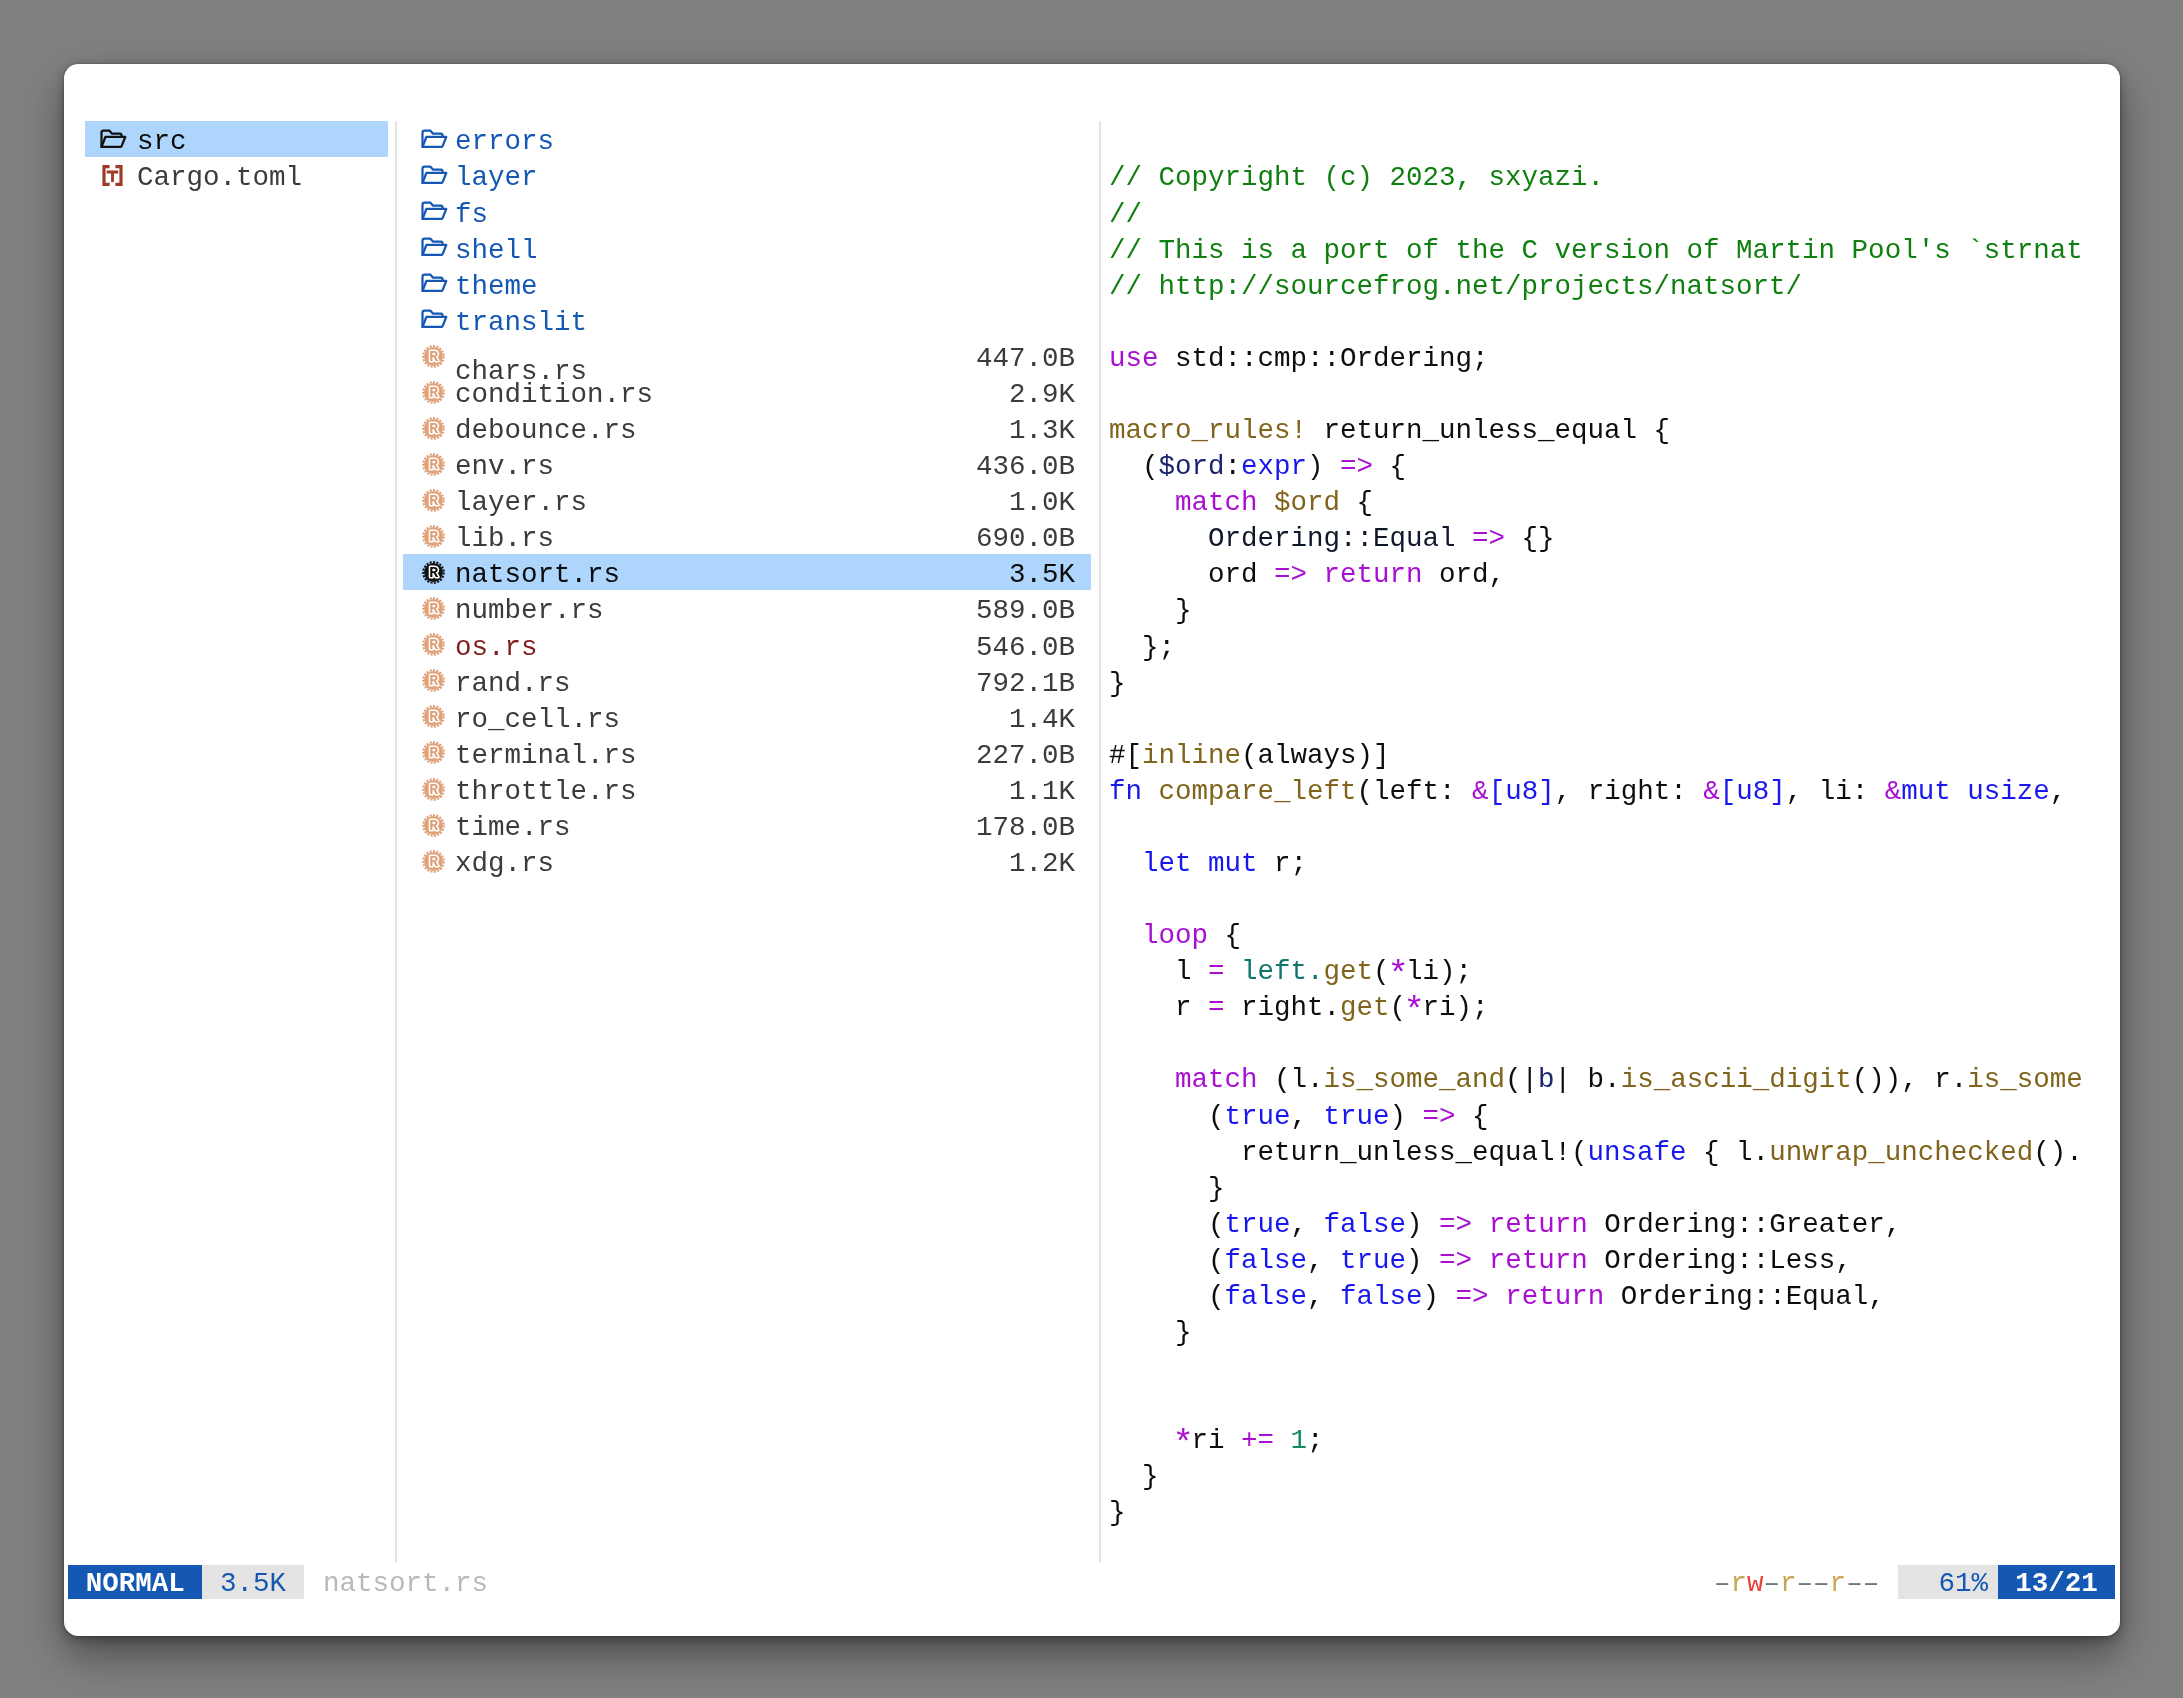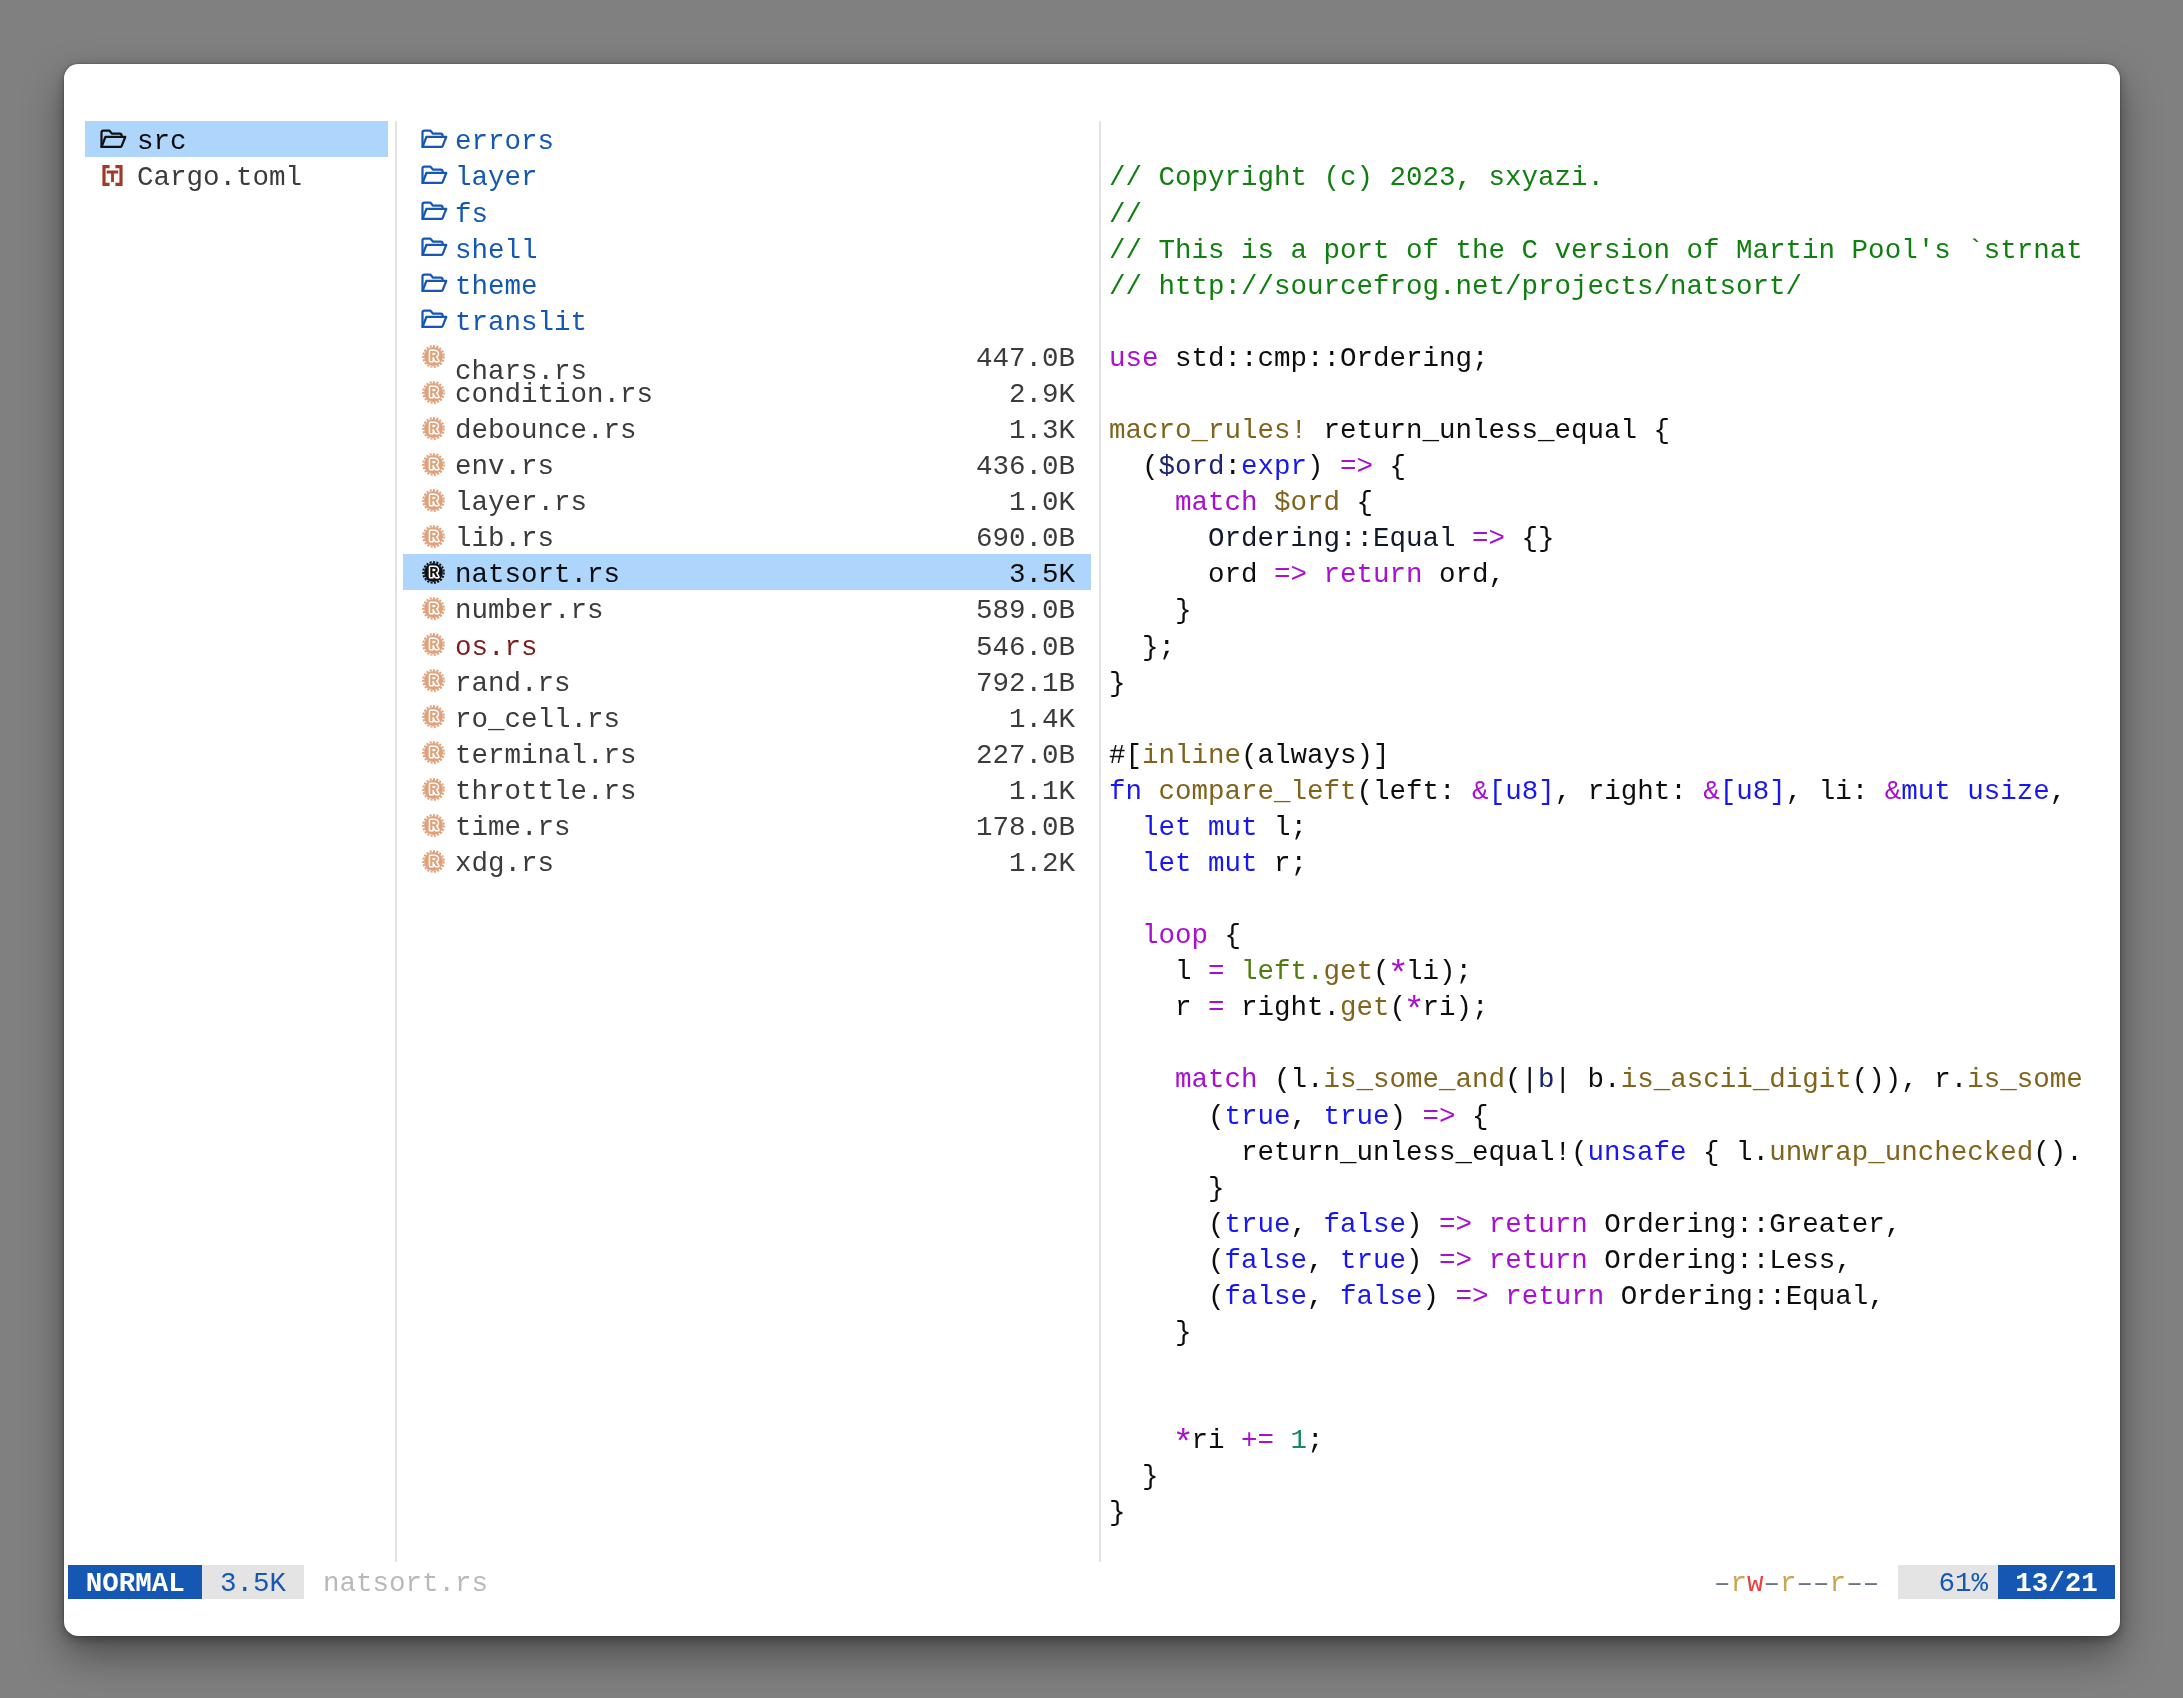--- a/index.html
+++ b/index.html
@@ -227,25 +227,24 @@
 <div class="row" style="left:1045px;top:385px;width:978px;overflow:hidden"><span style="color:#0d0d0d">  (</span><span style="color:#19256e">$ord</span><span style="color:#0d0d0d">:</span><span style="color:#1717ee">expr</span><span style="color:#0d0d0d">) </span><span style="color:#a90fd2">=&gt;</span><span style="color:#0d0d0d"> {</span></div>
 <div class="row" style="left:1045px;top:421px;width:978px;overflow:hidden"><span style="color:#0d0d0d">    </span><span style="color:#a90fd2">match</span><span style="color:#0d0d0d"> </span><span style="color:#80641c">$ord</span><span style="color:#0d0d0d"> {</span></div>
 <div class="row" style="left:1045px;top:457px;width:978px;overflow:hidden"><span style="color:#0f172a">      Ordering::Equal </span><span style="color:#a90fd2">=&gt;</span><span style="color:#0d0d0d"> {}</span></div>
 <div class="row" style="left:1045px;top:493px;width:978px;overflow:hidden"><span style="color:#0d0d0d">      ord </span><span style="color:#a90fd2">=&gt;</span><span style="color:#0d0d0d"> </span><span style="color:#a90fd2">return</span><span style="color:#0d0d0d"> ord,</span></div>
 <div class="row" style="left:1045px;top:529px;width:978px;overflow:hidden"><span style="color:#0d0d0d">    }</span></div>
 <div class="row" style="left:1045px;top:566px;width:978px;overflow:hidden"><span style="color:#0d0d0d">  };</span></div>
 <div class="row" style="left:1045px;top:602px;width:978px;overflow:hidden"><span style="color:#0d0d0d">}</span></div>
 <div class="row" style="left:1045px;top:638px;width:978px;overflow:hidden"></div>
 <div class="row" style="left:1045px;top:674px;width:978px;overflow:hidden"><span style="color:#0d0d0d">#[</span><span style="color:#80641c">inline</span><span style="color:#0d0d0d">(always)]</span></div>
 <div class="row" style="left:1045px;top:710px;width:978px;overflow:hidden"><span style="color:#1717ee">fn</span><span style="color:#0d0d0d"> </span><span style="color:#80641c">compare_left</span><span style="color:#0d0d0d">(left: </span><span style="color:#a90fd2">&amp;</span><span style="color:#1717ee">[u8]</span><span style="color:#0d0d0d">, right: </span><span style="color:#a90fd2">&amp;</span><span style="color:#1717ee">[u8]</span><span style="color:#0d0d0d">, li: </span><span style="color:#a90fd2">&amp;</span><span style="color:#1717ee">mut</span><span style="color:#0d0d0d"> </span><span style="color:#1717ee">usize</span><span style="color:#0d0d0d">,</span></div>
-<div class="row" style="left:1045px;top:746px;width:978px;overflow:hidden"><span style="color:#0d0d0d">  </span><span style="color:#1717ee">let</span><span style="color:#0d0d0d"> </span><span style="color:#1717ee">mut</span><span style="color:#0d0d0d"> l;</span></div>
 <div class="row" style="left:1045px;top:782px;width:978px;overflow:hidden"><span style="color:#0d0d0d">  </span><span style="color:#1717ee">let</span><span style="color:#0d0d0d"> </span><span style="color:#1717ee">mut</span><span style="color:#0d0d0d"> r;</span></div>
 <div class="row" style="left:1045px;top:818px;width:978px;overflow:hidden"></div>
 <div class="row" style="left:1045px;top:854px;width:978px;overflow:hidden"><span style="color:#0d0d0d">  </span><span style="color:#a90fd2">loop</span><span style="color:#0d0d0d"> {</span></div>
-<div class="row" style="left:1045px;top:890px;width:978px;overflow:hidden"><span style="color:#0d0d0d">    l </span><span style="color:#a90fd2">=</span><span style="color:#4d7c0f"> left.</span><span style="color:#80641c">get</span><span style="color:#0d0d0d">(</span><span class="st" style="color:#a90fd2">*</span><span style="color:#0d0d0d">li);</span></div>
+<div class="row" style="left:1045px;top:890px;width:978px;overflow:hidden"><span style="color:#0d0d0d">    l </span><span style="color:#a90fd2">=</span><span style="color:#0f766e"> left.</span><span style="color:#80641c">get</span><span style="color:#0d0d0d">(</span><span class="st" style="color:#a90fd2">*</span><span style="color:#0d0d0d">li);</span></div>
 <div class="row" style="left:1045px;top:926px;width:978px;overflow:hidden"><span style="color:#0d0d0d">    r </span><span style="color:#a90fd2">=</span><span style="color:#0d0d0d"> right.</span><span style="color:#80641c">get</span><span style="color:#0d0d0d">(</span><span class="st" style="color:#a90fd2">*</span><span style="color:#0d0d0d">ri);</span></div>
 <div class="row" style="left:1045px;top:962px;width:978px;overflow:hidden"></div>
 <div class="row" style="left:1045px;top:998px;width:978px;overflow:hidden"><span style="color:#0d0d0d">    </span><span style="color:#a90fd2">match</span><span style="color:#0d0d0d"> (l.</span><span style="color:#80641c">is_some_and</span><span style="color:#0d0d0d">(|</span><span style="color:#19256e">b</span><span style="color:#0d0d0d">| b.</span><span style="color:#80641c">is_ascii_digit</span><span style="color:#0d0d0d">()), r.</span><span style="color:#80641c">is_some</span></div>
 <div class="row" style="left:1045px;top:1035px;width:978px;overflow:hidden"><span style="color:#0d0d0d">      (</span><span style="color:#1717ee">true</span><span style="color:#0d0d0d">, </span><span style="color:#1717ee">true</span><span style="color:#0d0d0d">) </span><span style="color:#a90fd2">=&gt;</span><span style="color:#0d0d0d"> {</span></div>
 <div class="row" style="left:1045px;top:1071px;width:978px;overflow:hidden"><span style="color:#0d0d0d">        return_unless_equal!(</span><span style="color:#1717ee">unsafe</span><span style="color:#0d0d0d"> { l.</span><span style="color:#80641c">unwrap_unchecked</span><span style="color:#0d0d0d">().</span></div>
 <div class="row" style="left:1045px;top:1107px;width:978px;overflow:hidden"><span style="color:#0d0d0d">      }</span></div>
 <div class="row" style="left:1045px;top:1143px;width:978px;overflow:hidden"><span style="color:#0d0d0d">      (</span><span style="color:#1717ee">true</span><span style="color:#0d0d0d">, </span><span style="color:#1717ee">false</span><span style="color:#0d0d0d">) </span><span style="color:#a90fd2">=&gt;</span><span style="color:#0d0d0d"> </span><span style="color:#a90fd2">return</span><span style="color:#0d0d0d"> Ordering::Greater,</span></div>
 <div class="row" style="left:1045px;top:1179px;width:978px;overflow:hidden"><span style="color:#0d0d0d">      (</span><span style="color:#1717ee">false</span><span style="color:#0d0d0d">, </span><span style="color:#1717ee">true</span><span style="color:#0d0d0d">) </span><span style="color:#a90fd2">=&gt;</span><span style="color:#0d0d0d"> </span><span style="color:#a90fd2">return</span><span style="color:#0d0d0d"> Ordering::Less,</span></div>
 <div class="row" style="left:1045px;top:1215px;width:978px;overflow:hidden"><span style="color:#0d0d0d">      (</span><span style="color:#1717ee">false</span><span style="color:#0d0d0d">, </span><span style="color:#1717ee">false</span><span style="color:#0d0d0d">) </span><span style="color:#a90fd2">=&gt;</span><span style="color:#0d0d0d"> </span><span style="color:#a90fd2">return</span><span style="color:#0d0d0d"> Ordering::Equal,</span></div>
 <div class="row" style="left:1045px;top:1251px;width:978px;overflow:hidden"><span style="color:#0d0d0d">    }</span></div>

